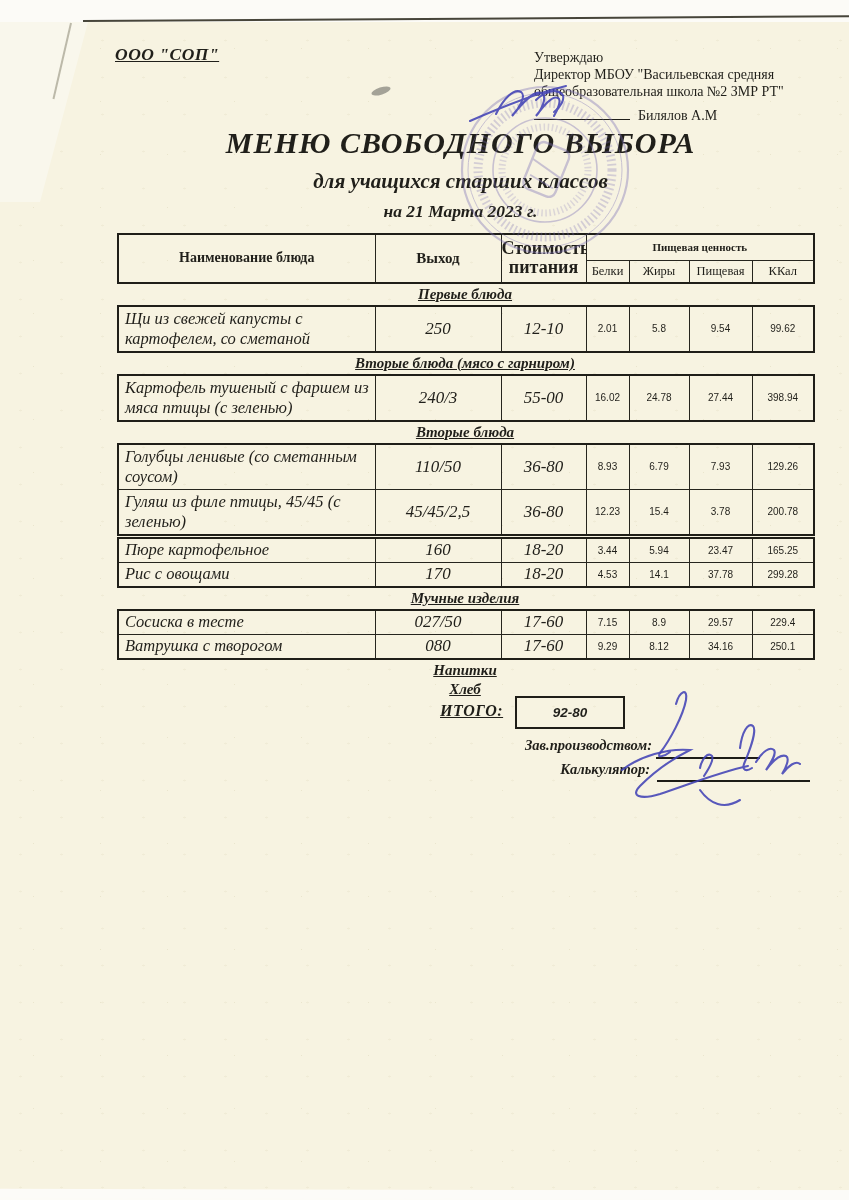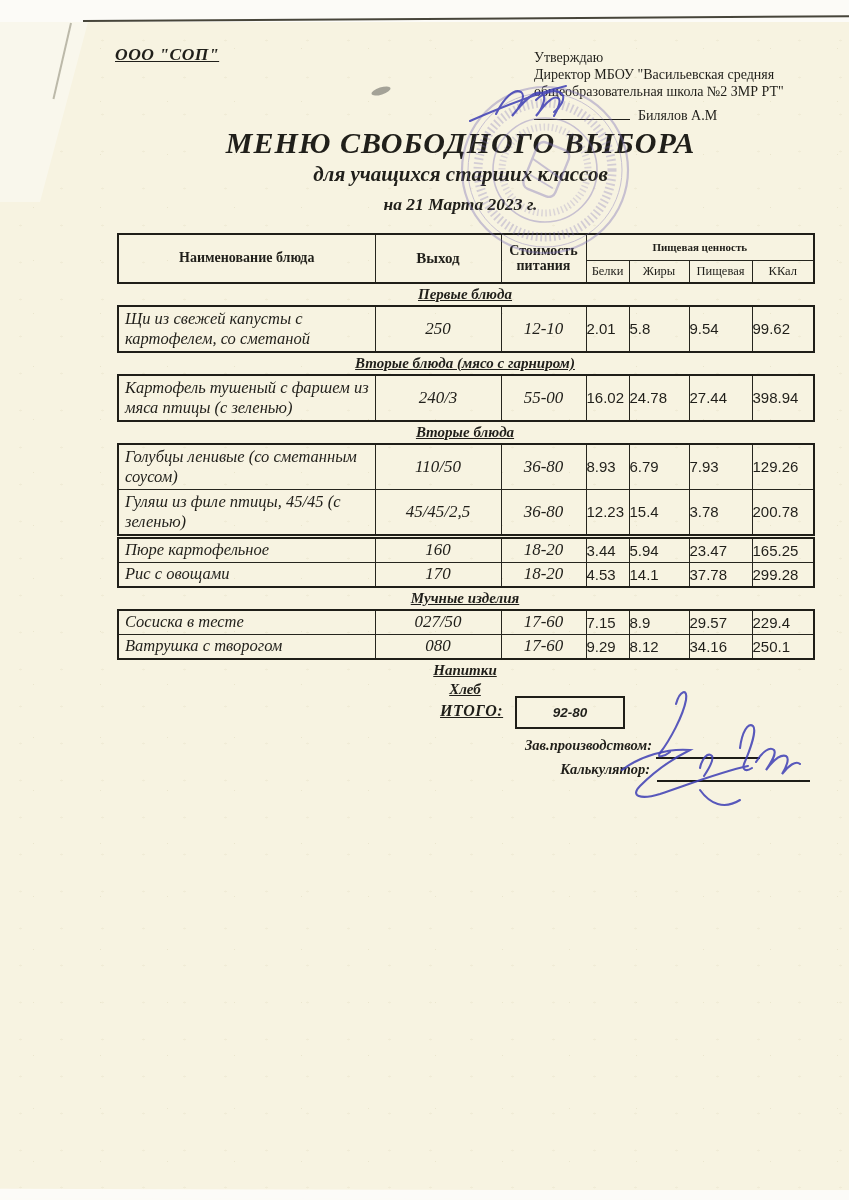--- a/index.html
+++ b/index.html
@@ -46,44 +46,44 @@
     font-size:14px;line-height:16.8px;width:330px;margin-left:37px;
   }
   .approval .sig-row{margin-top:6px;}
   .approval .sig-line{
     display:inline-block;width:96px;border-bottom:1.6px solid #201f1a;
     height:13px;vertical-align:baseline;margin-right:8px;
   }
 
   .title-wrap{position:absolute;left:72px;right:0;top:126px;text-align:center;z-index:2;}
   .title{font-size:30px;font-weight:bold;font-style:italic;letter-spacing:1px;}
-  .subtitle{font-size:21px;font-weight:bold;font-style:italic;margin-top:2px;}
+  .subtitle{font-size:21px;font-weight:bold;font-style:italic;margin-top:9px;}
   .dateline{font-size:17.5px;font-weight:bold;font-style:italic;margin-top:7px;}
 
   .menu{position:absolute;left:117px;top:233px;width:696px;z-index:2;}
   table{border-collapse:collapse;table-layout:fixed;width:696px;border:2.2px solid #1f1e18;}
   td,th{border:1.5px solid #26251e;padding:0;overflow:hidden;}
   .hdr th{font-weight:bold;vertical-align:middle;}
   .hdr .h-name{font-size:14px;}
   .hdr .h-out{font-size:15px;}
-  .hdr .h-cost{font-size:14px;line-height:1.08;}
+  .hdr .h-cost{font-size:18px;line-height:1.08;}
   .hdr .h-nut{font-size:11px;height:23px;}
   .hdr .h-sub{font-size:12.5px;font-weight:normal;height:21px;}
   .hdr .top-cells{height:26px;}
 
   .section-title{
     text-align:center;font-weight:bold;font-style:italic;font-size:15px;
     text-decoration:underline;margin:2px 0 2px 0;
   }
   .sec-table{margin-bottom:1px;}
   .r2 td{height:42px;}
   .r1 td{height:21px;}
   .name-cell{font-style:italic;font-size:16.5px;line-height:1.2;padding:1px 3px 1px 6px;vertical-align:middle;}
   .out-cell,.cost-cell{font-style:italic;font-size:17px;text-align:center;vertical-align:middle;}
-  .num-cell{font-family:"Liberation Sans",sans-serif;font-size:15px;text-align:left;vertical-align:middle;}
+  .num-cell{font-family:"Liberation Sans",sans-serif;font-size:10px;text-align:center;vertical-align:middle;}
 
   .total-label{
     position:absolute;left:440px;top:702px;
     font-weight:bold;font-style:italic;font-size:16px;
     text-decoration:underline;letter-spacing:.5px;z-index:2;
   }
   .total-box{
     position:absolute;left:515px;top:696px;width:106px;height:29px;
     border:2.4px solid #1f1e18;display:flex;align-items:center;justify-content:center;
     font-family:"Liberation Sans",sans-serif;font-weight:bold;font-style:italic;font-size:13.5px;

